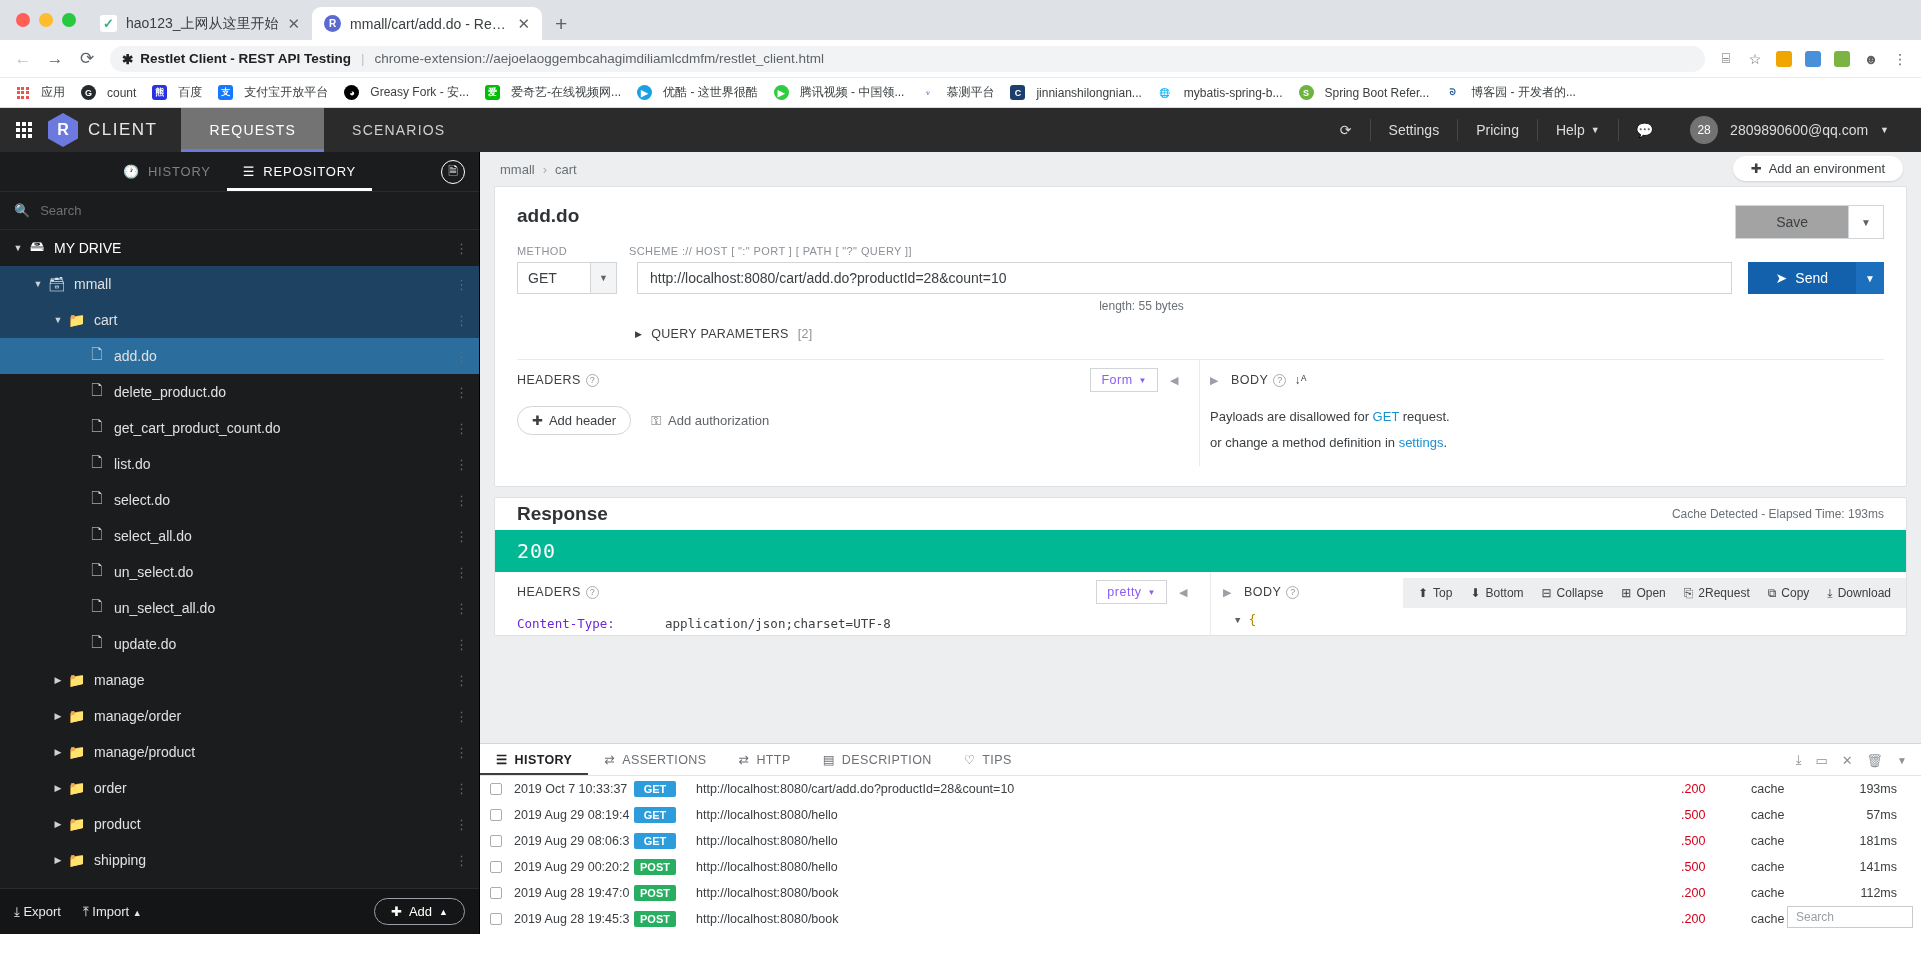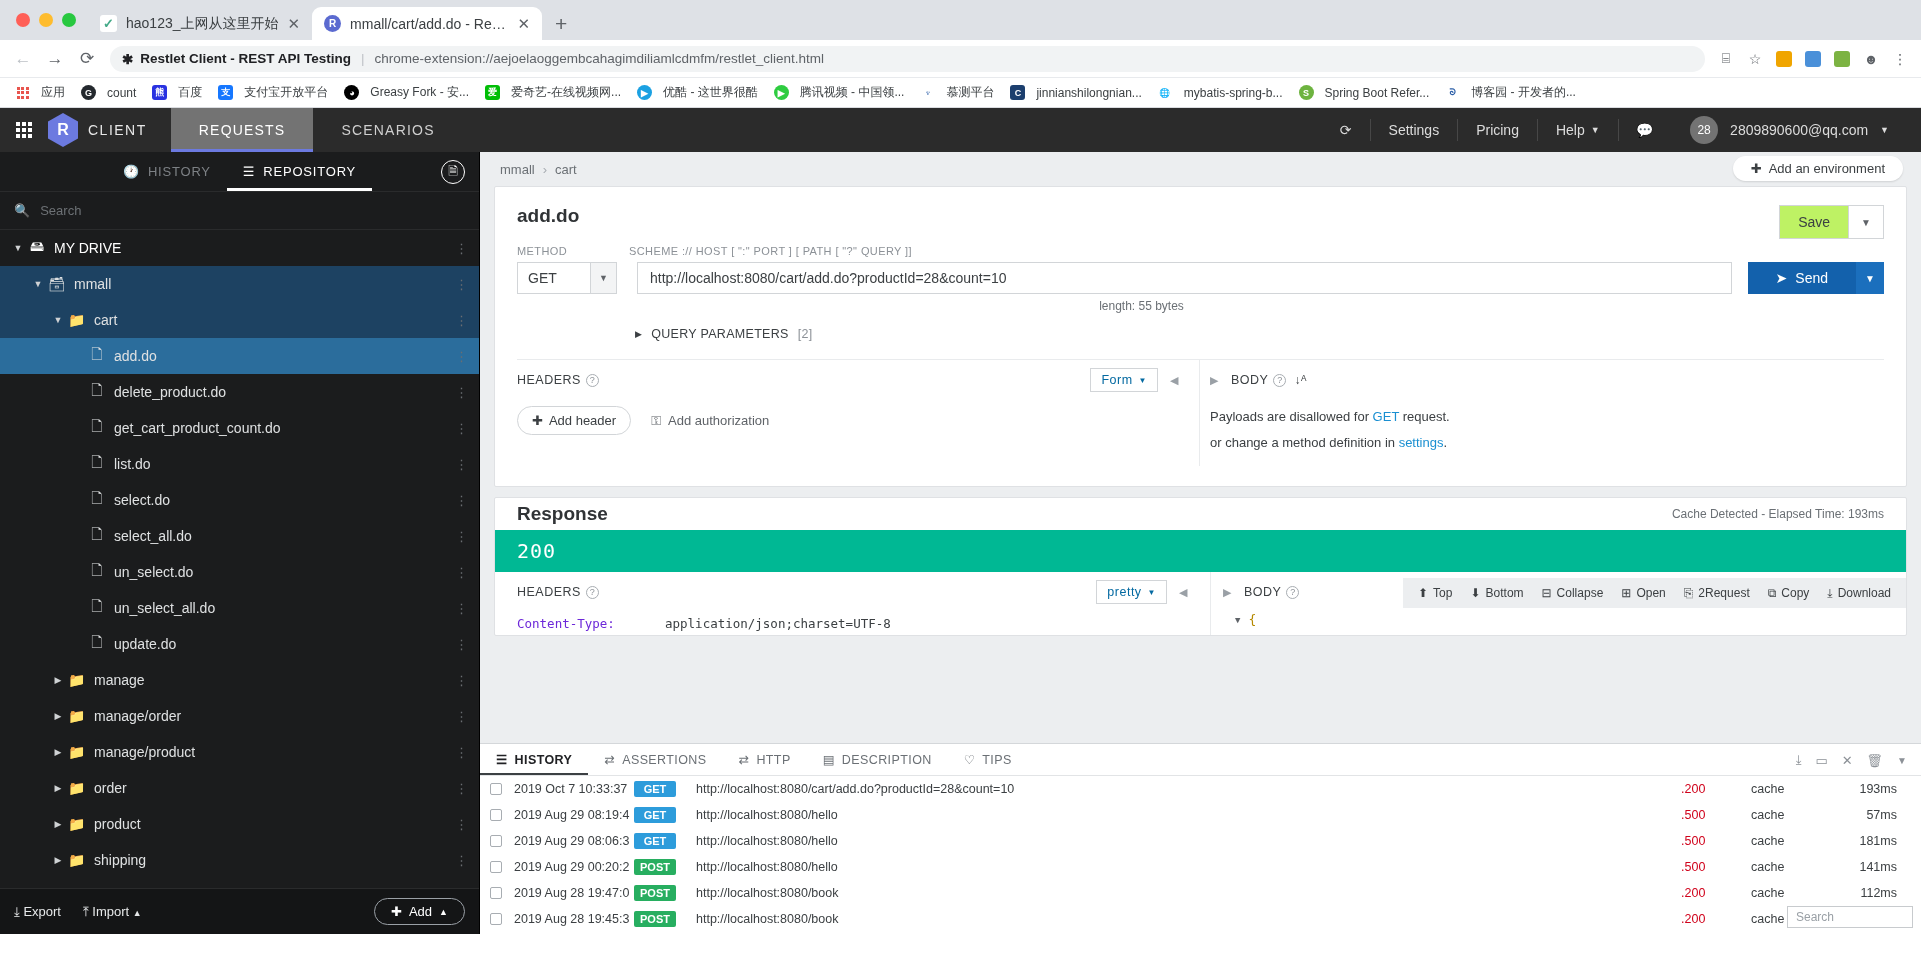--- a/index.html
+++ b/index.html
@@ -74,21 +74,21 @@
     color: #e8e8e8; font-size: 14px;
   }
   .apps-grid { width: 48px; display: flex; align-items: center; justify-content: center; }
   .apps-grid .g { display: grid; grid-template-columns: repeat(3,4px); grid-template-rows: repeat(3,4px); gap: 2px; }
   .apps-grid .g i { background: #fff; width: 4px; height: 4px; display: block; }
   .logo-hex { width: 30px; height: 34px; display: flex; align-items: center; justify-content: center;
               background: #6c7ae0; color: #fff; font-weight: bold; font-size: 16px;
               clip-path: polygon(50% 0, 100% 25%, 100% 75%, 50% 100%, 0 75%, 0 25%);
               margin: 5px 0; }
   .brand { display: flex; align-items: center; padding: 0 24px 0 10px;
-           letter-spacing: 1.5px; font-size: 14px; }
+           letter-spacing: 1.5px; font-size: 17px; }
   .topnav { display: flex; align-items: stretch; }
   .topnav .item { display: flex; align-items: center; padding: 0 28px;
                   letter-spacing: 1.2px; font-size: 14px; color: #cfcfcf; }
   .topnav .item.active { background: #737373; color: #fff; box-shadow: inset 0 -3px 0 #6c7ae0; }
   .topspacer { flex: 1; }
   .topright { display: flex; align-items: center; gap: 0; padding-right: 14px; }
   .topright .ti { padding: 0 18px; color: #dcdcdc; font-size: 14px; display: flex;
                   align-items: center; gap: 6px; height: 44px; }
   .divider-v { width: 1px; height: 22px; background: #474747; align-self: center; }
   .avatar { width: 28px; height: 28px; border-radius: 50%; background: #737373;
@@ -133,22 +133,22 @@
   .crumb-sep { padding: 0 8px; color: #a8adb2; }
   .env-chip { position: absolute; right: 18px; top: 4px; background: #fff;
               border-radius: 15px; padding: 5px 18px; font-size: 13px; color: #3c4043;
               display: flex; align-items: center; gap: 7px; box-shadow: 0 1px 2px rgba(0,0,0,.12); }
 
   .card { background: #fff; margin: 0 14px 10px 14px; border: 1px solid #dfe1e4;
           border-radius: 2px; }
   .req-card { padding: 18px 22px 20px 22px; position: relative; }
   .req-title { font-size: 19px; font-weight: bold; color: #303336; margin-bottom: 18px; }
   .savewrap { position: absolute; right: 22px; top: 18px; display: flex; }
-  .save-btn { border: 1px solid #d2d5d8; background: #bef264; color: #3c4043;
-              padding: 8px 18px; font-size: 14px; border-right: none; margin-left: 11px; }
+  .save-btn { border: 1px solid #d2d5d8; background: #a3a3a3; color: #3c4043;
+              padding: 8px 40px; font-size: 14px; border-right: none; margin-left: 11px; }
   .save-caret { border: 1px solid #d2d5d8; background: #fff; color: #5f6368;
                 padding: 8px 12px; font-size: 10px; display: flex; align-items: center; }
   .labels-row { display: flex; font-size: 11px; color: #8c9197; letter-spacing: .4px;
                 margin-bottom: 5px; }
   .lbl-method { width: 112px; }
   .inputs-row { display: flex; align-items: flex-start; gap: 0; }
   .method-sel { width: 100px; height: 32px; border: 1px solid #d2d5d8; background: #fff;
                 display: flex; align-items: center; font-size: 14px; color: #3c4043;
                 padding-left: 10px; position: relative; }
   .method-sel .mcaret { position: absolute; right: 0; top: 0; bottom: 0; width: 26px;
@@ -170,21 +170,21 @@
 
   .hb-split { display: flex; margin-top: 18px; border-top: 1px solid #e9ebed; }
   .hb-left { flex: 1; padding-right: 8px; }
   .hb-right { flex: 1; padding-left: 10px; border-left: 1px solid #e9ebed; }
   .hb-head { height: 40px; display: flex; align-items: center; font-size: 12.5px;
              color: #3c4043; letter-spacing: .5px; }
   .qmark { width: 13px; height: 13px; border: 1px solid #a8adb2; border-radius: 50%;
            font-size: 9px; color: #8c9197; display: inline-flex; align-items: center;
            justify-content: center; margin-left: 5px; }
   .pill { border: 1px solid #d2d5d8; padding: 4px 10px; font-size: 12.5px;
-          color: #0369a1; display: flex; align-items: center; gap: 6px; }
+          color: #8b5cf6; display: flex; align-items: center; gap: 6px; }
   .arrow-btn { color: #9aa0a6; font-size: 11px; padding: 0 12px; }
   .hb-actions { display: flex; align-items: center; gap: 20px; padding: 6px 0 14px 0; }
   .add-header { border: 1px solid #d2d5d8; border-radius: 16px; padding: 6px 14px;
                 font-size: 13px; color: #3c4043; display: flex; align-items: center; gap: 6px; }
   .add-auth { font-size: 13px; color: #5f6368; display: flex; align-items: center; gap: 7px; }
   .body-msg { font-size: 13px; color: #3c4043; line-height: 2.0; padding: 4px 0 10px 0; }
   .body-msg .muted { color: #a8adb2; }
   .lnk { color: #1a8fd1; }
 
   .resp-card { padding: 0; }

